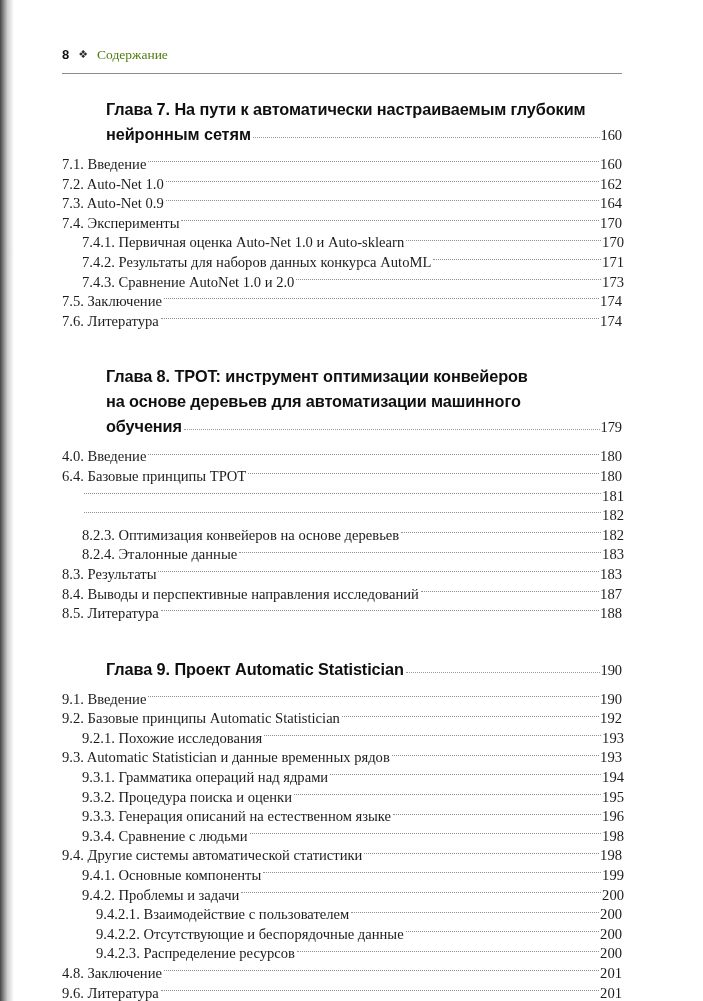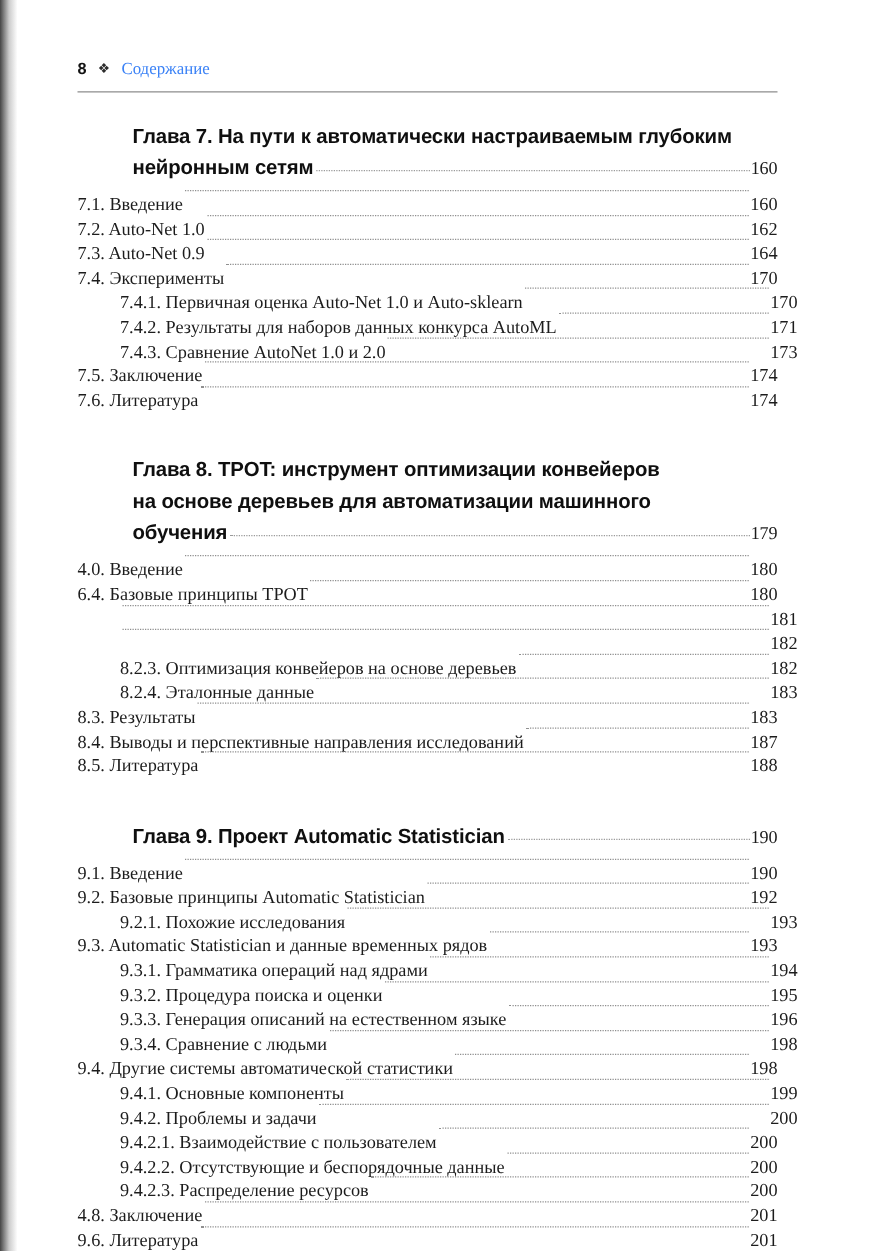--- a/index.html
+++ b/index.html
@@ -49,21 +49,21 @@
   .head-ornament {
     font-size: 11px;
     color: #2d2d2d;
     line-height: 1;
     position: relative;
     top: -1px;
   }
   .head-title {
     font-family: "Liberation Serif", "DejaVu Serif", serif;
     font-size: 13.5px;
-    color: #3b82f6;
+    color: #4d7c0f;
   }
   .head-rule {
     margin-top: 6px;
     border-top: 1.3px solid #8d8d8d;
     width: 560px;
   }
 
   
   .chapter {
     font-family: "Liberation Sans", "DejaVu Sans", sans-serif;
@@ -91,39 +91,39 @@
     font-family: "Liberation Serif", "DejaVu Serif", serif;
     font-weight: normal;
     font-size: 14.5px;
     color: #1b1b1b;
     white-space: pre;
   }
 
   
   .entry {
     display: flex;
-    align-items: flex-start;
+    align-items: center;
     width: 560px;
     font-size: 14.6px;
     line-height: 19.6px;
     color: #1c1c1c;
   }
   .entry .txt { white-space: pre; }
   .entry .leader {
     flex: 1 1 auto;
     min-width: 4px;
     margin: 0 1.5px 0 2px;
     position: relative;
     top: -3px;
     border-bottom: 1.3px dotted #8f8f8f;
   }
   .entry .pg { white-space: pre; }
 
   .lvl1 { margin-left: 0px;  width: 560px; }
-  .lvl2 { margin-left: 34px; width: 542px; }
+  .lvl2 { margin-left: 20px; width: 542px; }
   .lvl3 { margin-left: 34px; width: 526px; }
 
   .gap-chapter-to-list { height: 7px; }
   .gap-block          { height: 33px; }
   .gap-head-to-ch     { height: 23px; }
 </style>
 </head>
 <body>
 
 <div class="page">

